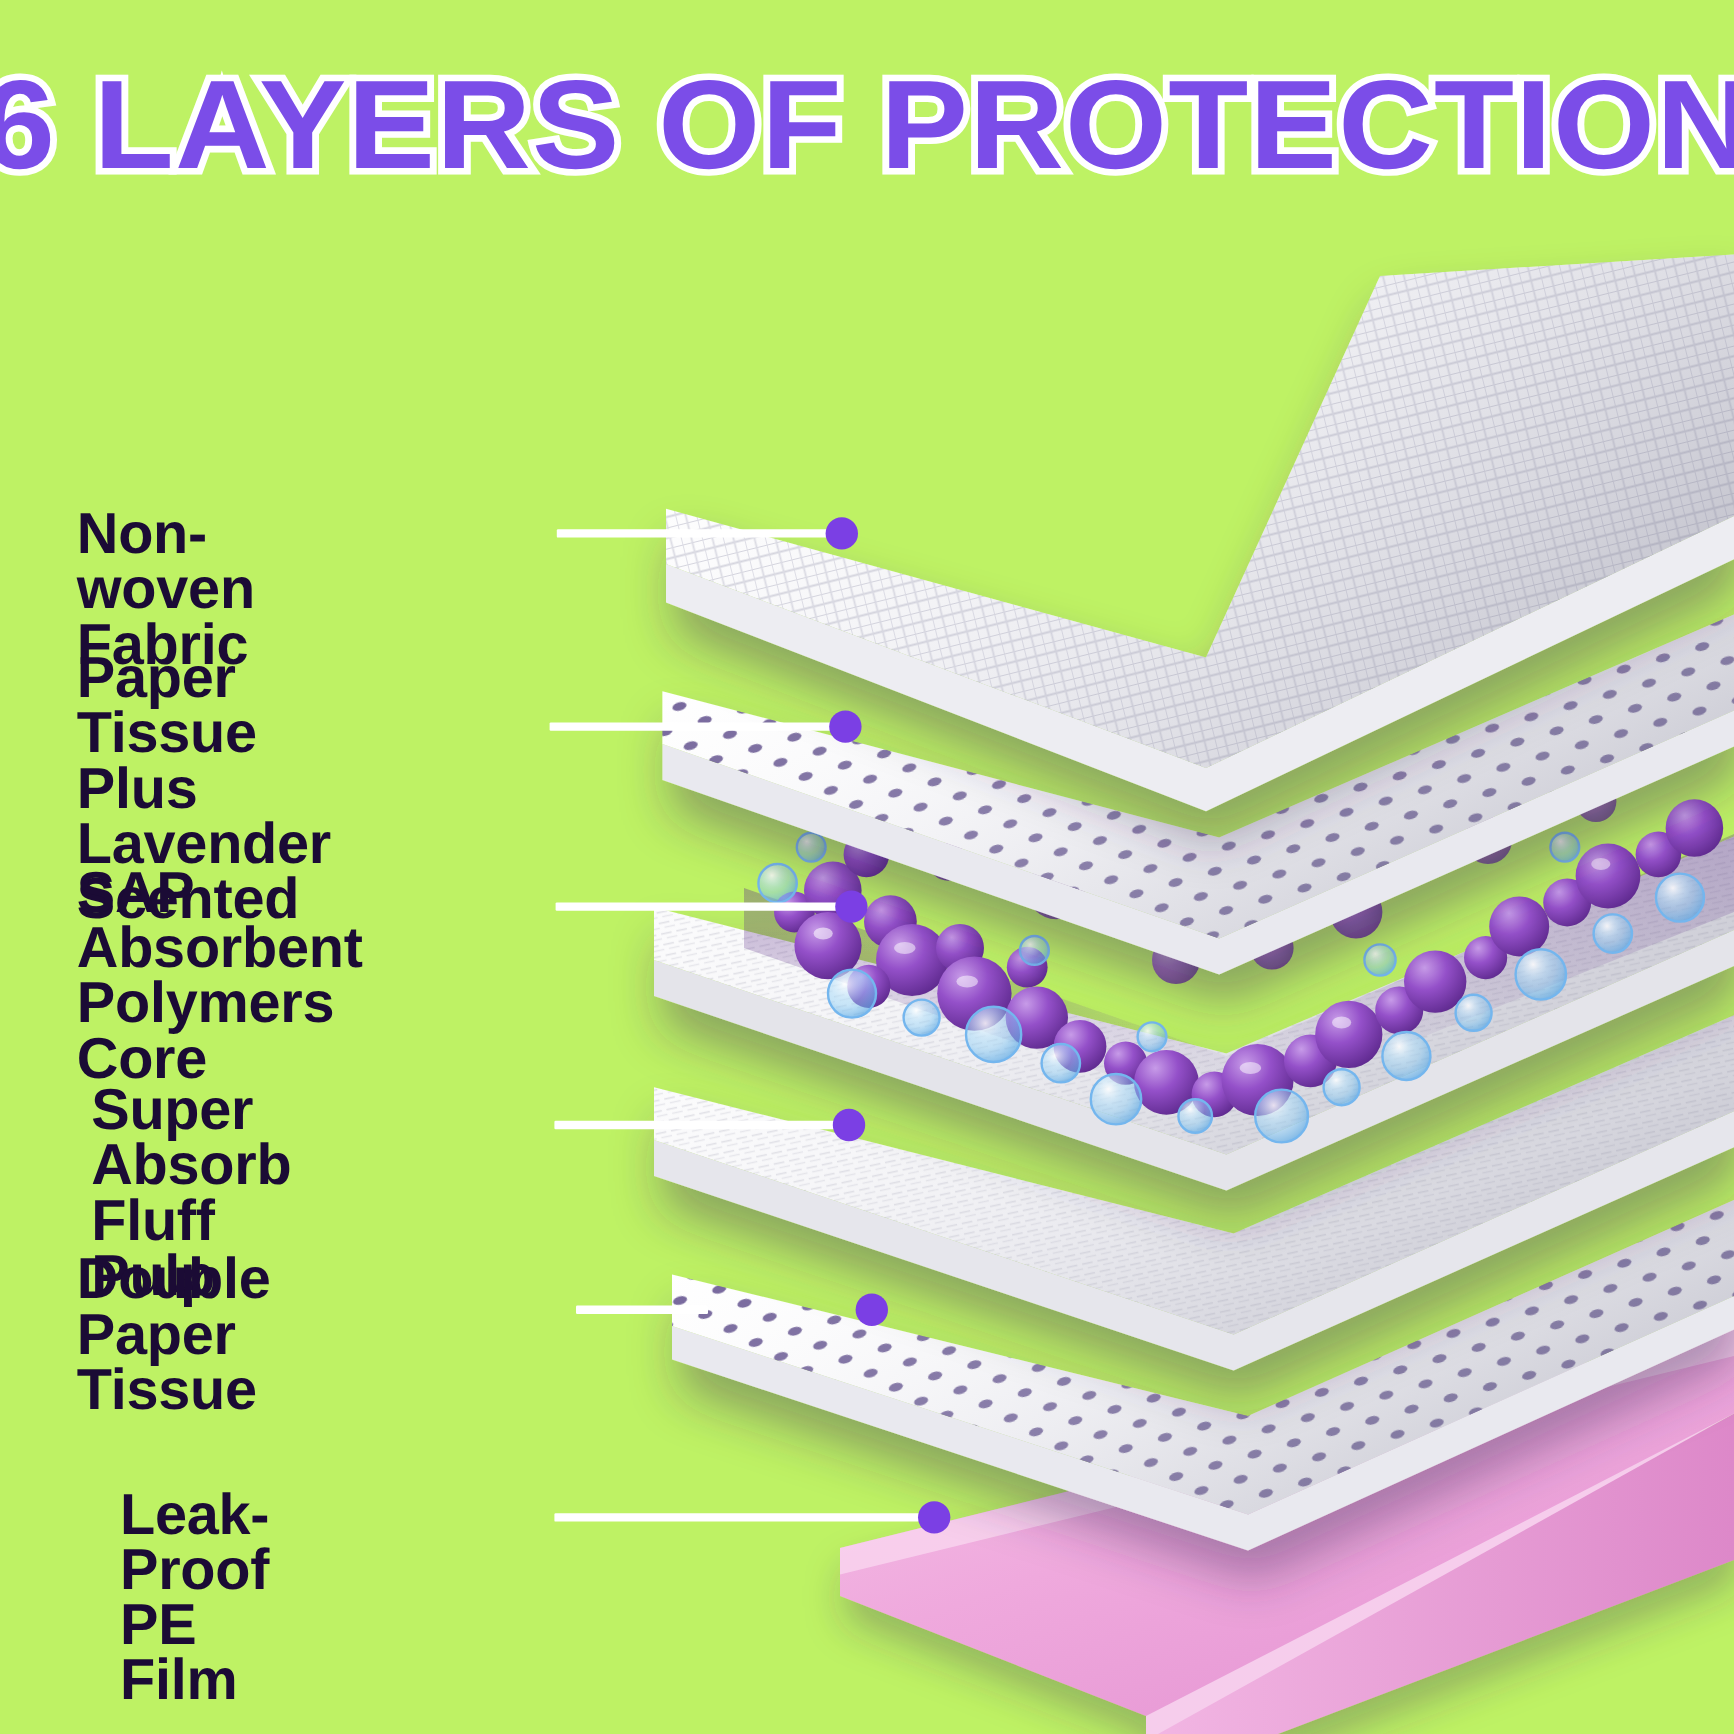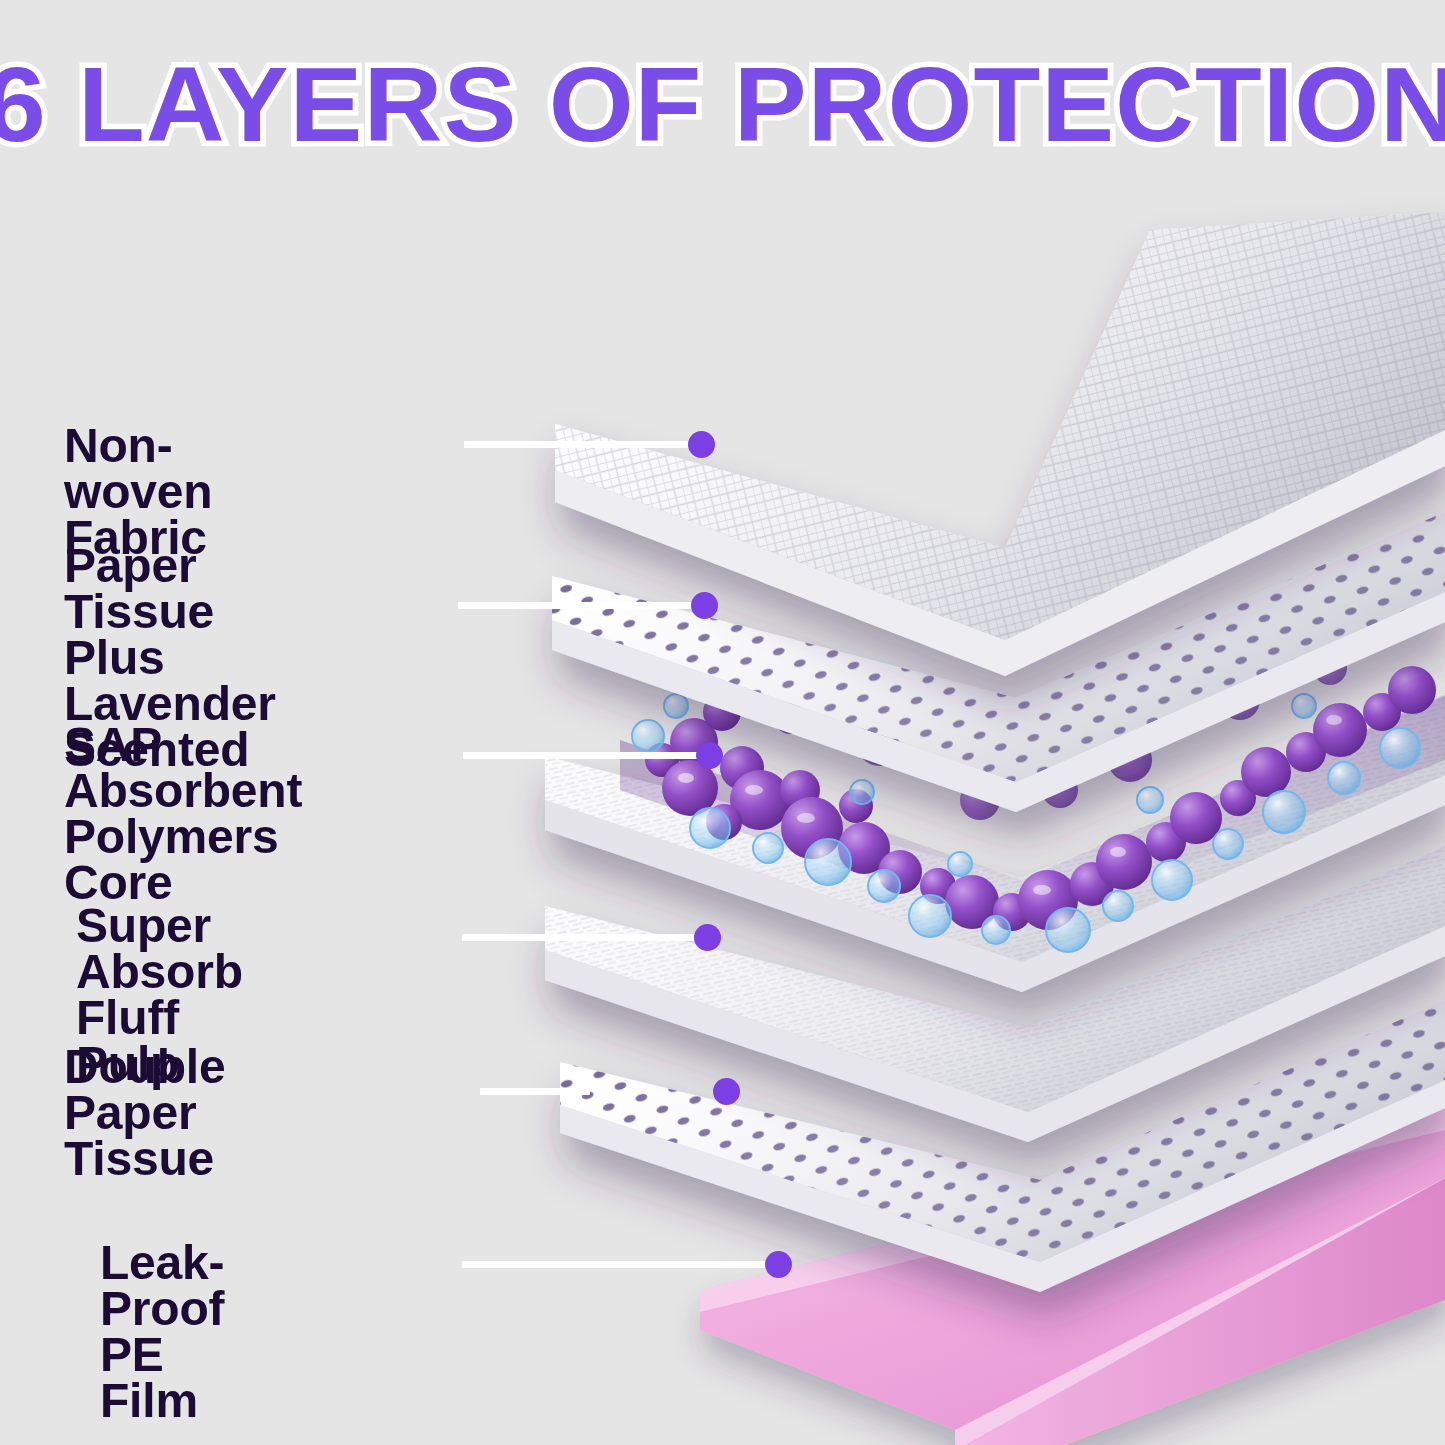--- a/index.html
+++ b/index.html
@@ -4,21 +4,21 @@
 <style>
   html,body{margin:0;padding:0;}
   body{
     width:1445px;height:1445px;
     font-family:"Liberation Sans", sans-serif;
     overflow:hidden;
   }
   #stage{
     position:relative;
     width:1445px;height:1445px;
-    background:#e5e5e5;
+    background:#bef264;
     overflow:hidden;
   }
 
   
   #title{
     position:absolute;
     left:0;top:52px;
     width:1445px;
     text-align:center;
     font-size:105px;

